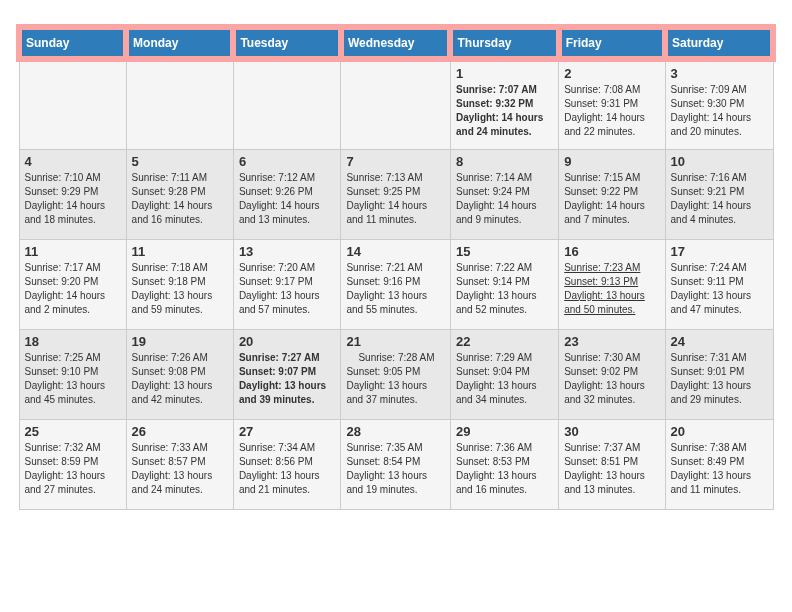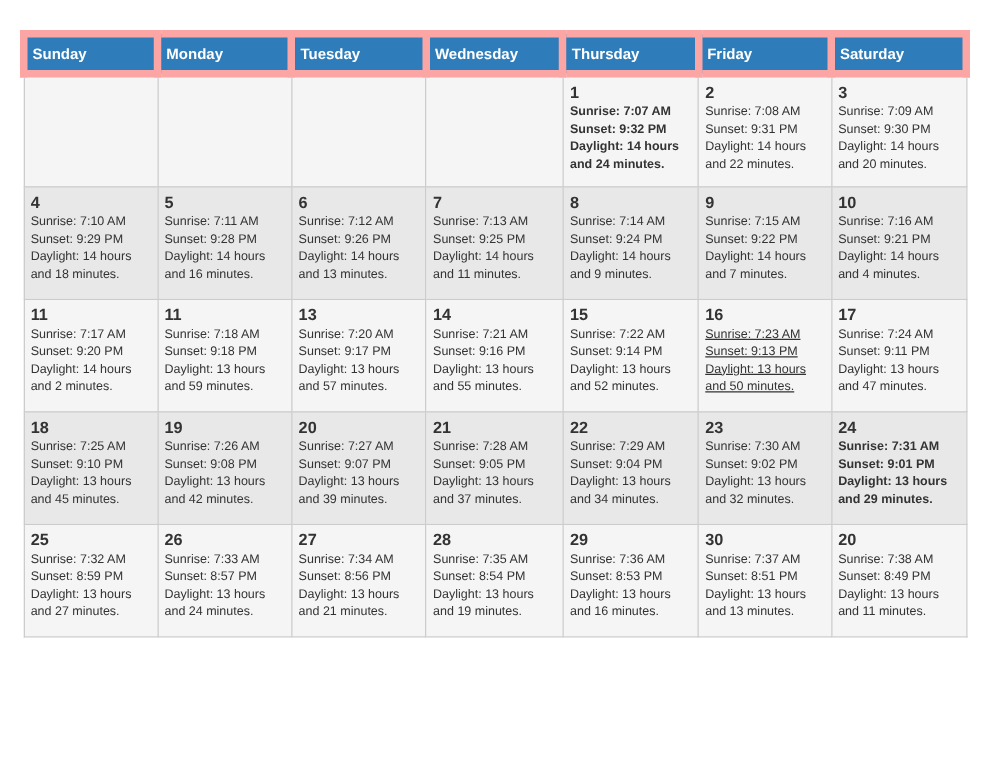--- a/index.html
+++ b/index.html
@@ -175,33 +175,33 @@
 Sunset: 9:11 PM
 Daylight: 13 hours and 47 minutes.</span></td>
       </tr>
       <tr>
         <td><span class="day-num">18</span><span class="day-info" style="white-space: pre-line;">Sunrise: 7:25 AM
 Sunset: 9:10 PM
 Daylight: 13 hours and 45 minutes.</span></td>
         <td><span class="day-num">19</span><span class="day-info" style="white-space: pre-line;">Sunrise: 7:26 AM
 Sunset: 9:08 PM
 Daylight: 13 hours and 42 minutes.</span></td>
-        <td><span class="day-num">20</span><span class="day-info" style="white-space: pre-line;">Sunrise: 7:27 AM
+        <td><span class="day-num">20</span><span class="day-info" style="white-space: pre-line; font-weight: bold;">Sunrise: 7:27 AM
 Sunset: 9:07 PM
 Daylight: 13 hours and 39 minutes.</span></td>
-        <td><span class="day-num">21</span><span class="day-info" style="white-space: pre-line;">Sunrise: 7:28 AM
+        <td><span class="day-num">21</span><span class="day-info" style="white-space: pre-line; margin-left: 12px;">Sunrise: 7:28 AM
 Sunset: 9:05 PM
 Daylight: 13 hours and 37 minutes.</span></td>
         <td><span class="day-num">22</span><span class="day-info" style="white-space: pre-line;">Sunrise: 7:29 AM
 Sunset: 9:04 PM
 Daylight: 13 hours and 34 minutes.</span></td>
         <td><span class="day-num">23</span><span class="day-info" style="white-space: pre-line; margin-top: 32px;">Sunrise: 7:30 AM
 Sunset: 9:02 PM
 Daylight: 13 hours and 32 minutes.</span></td>
-        <td><span class="day-num">24</span><span class="day-info" style="white-space: pre-line; font-weight: bold;">Sunrise: 7:31 AM
+        <td><span class="day-num">24</span><span class="day-info" style="white-space: pre-line;">Sunrise: 7:31 AM
 Sunset: 9:01 PM
 Daylight: 13 hours and 29 minutes.</span></td>
       </tr>
       <tr>
         <td><span class="day-num">25</span><span class="day-info" style="white-space: pre-line;">Sunrise: 7:32 AM
 Sunset: 8:59 PM
 Daylight: 13 hours and 27 minutes.</span></td>
         <td><span class="day-num">26</span><span class="day-info" style="white-space: pre-line;">Sunrise: 7:33 AM
 Sunset: 8:57 PM
 Daylight: 13 hours and 24 minutes.</span></td>

